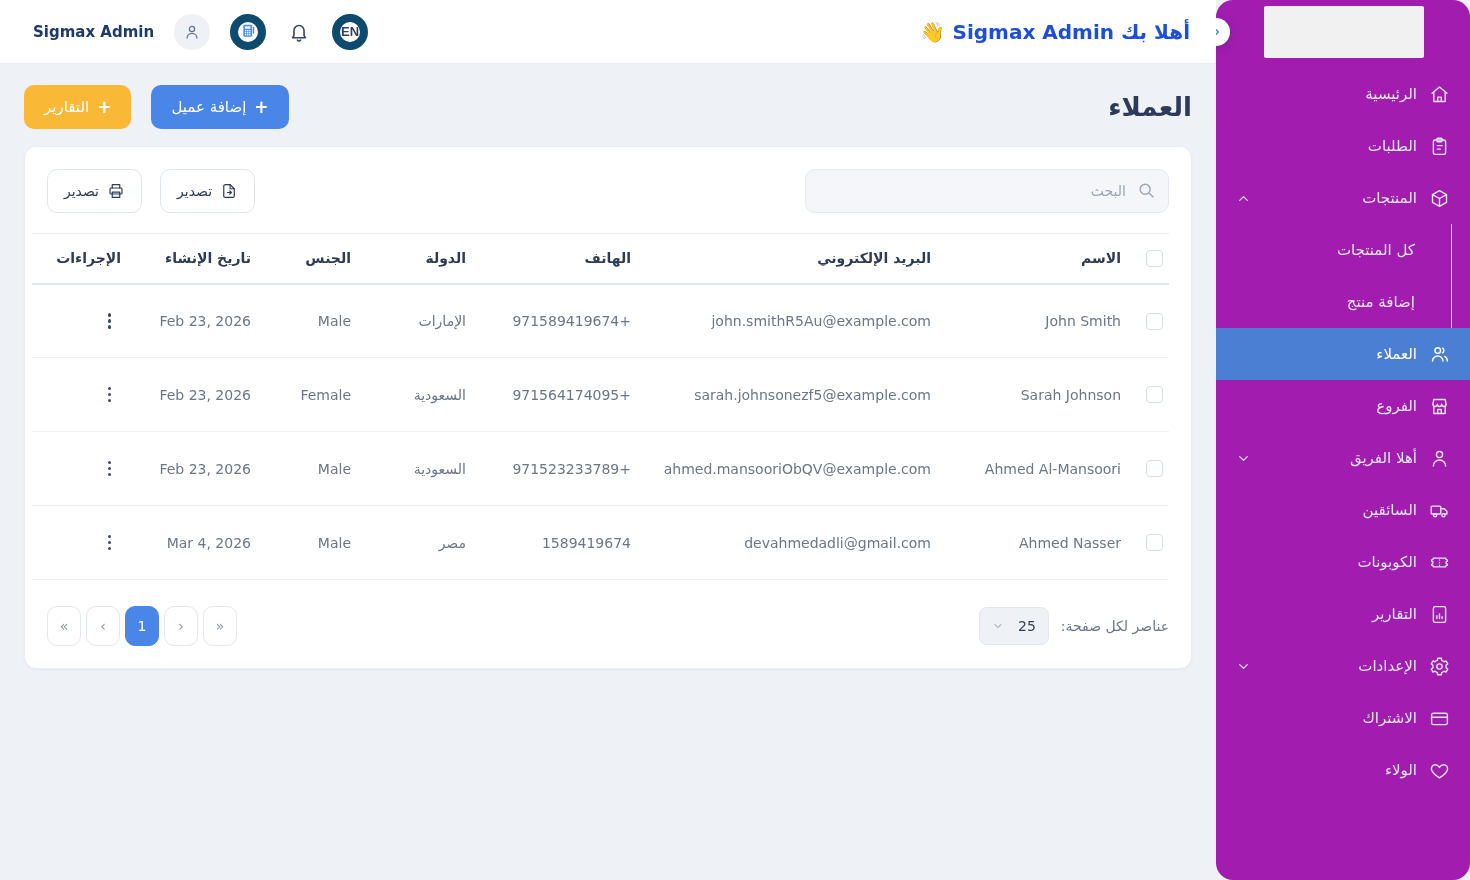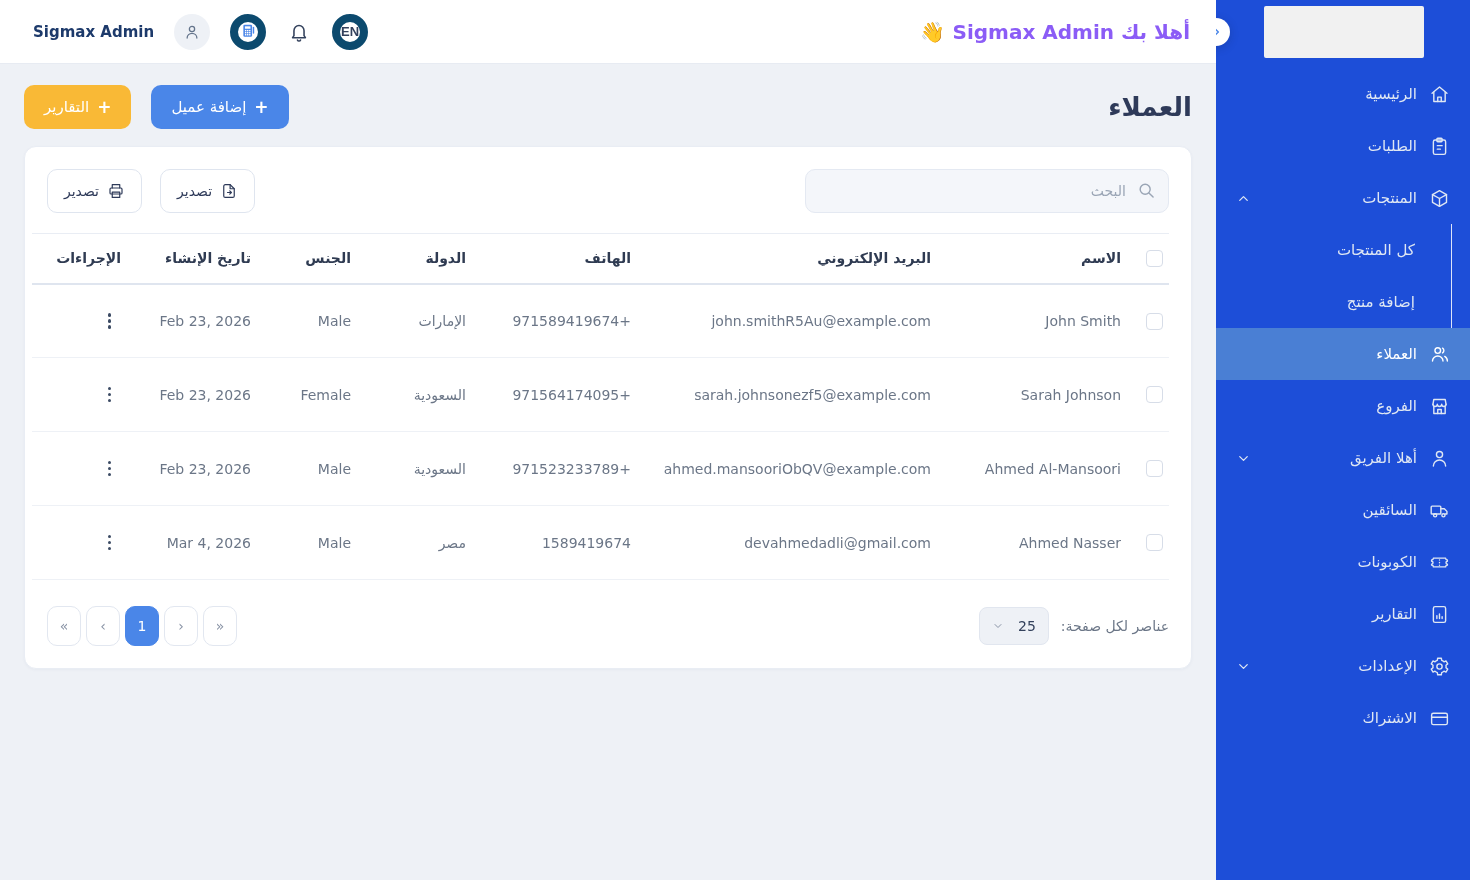--- a/index.html
+++ b/index.html
@@ -5,22 +5,22 @@
   * { margin:0; padding:0; box-sizing:border-box; }
   html,body { width:1470px; height:880px; overflow:hidden; }
   body {
     font-family:"DejaVu Sans","Liberation Sans",sans-serif;
     background:#eef1f6; color:#2e3a59; direction:rtl;
   }
   .layout { display:flex; width:1470px; height:880px; }
 
   
   .sidebar {
-    width:254px; flex:0 0 254px; background:#1d4ed8; color:#dfe7f3;
-    position:relative; display:flex; flex-direction:column; overflow:hidden;
+    width:254px; flex:0 0 254px; background:#a21caf; color:#dfe7f3;
+    position:relative; display:flex; flex-direction:column; overflow:hidden;border-radius:17px;
   }
   .sidebar-logo-wrap { padding:6px 46px 6px 48px; }
   .sidebar-logo {
     width:160px; height:52px; background:#f1f1f1; border-radius:2px;
   }
   .collapse-toggle {
     position:absolute; top:18px; left:-14px; width:28px; height:28px;
     background:#fff; border-radius:50%; border:none;
     box-shadow:0 2px 8px rgba(20,40,80,.25); color:#4a86e8;
     font-size:15px; line-height:26px; text-align:center; cursor:pointer; z-index:5;
@@ -40,21 +40,21 @@
   .nav-item.active .nav-ico svg { stroke:#fff; }
   .submenu { border-right:1px solid rgba(255,255,255,.85); margin-right:18px; }
   .submenu .nav-item { padding-right:36px; height:52px; }
 
   
   .main { flex:1; display:flex; flex-direction:column; min-width:0; }
   .topbar {
     height:64px; background:#fff; border-bottom:1px solid #e7ebf2;
     display:flex; align-items:center; padding:0 26px 0 33px; gap:20px;
   }
-  .welcome { font-size:20px; font-weight:bold; color:#8b5cf6; white-space:nowrap; }
+  .welcome { font-size:20px; font-weight:bold; color:#1d4ed8; white-space:nowrap; }
   .topbar-spacer { flex:1; }
   .circle-btn {
     width:36px; height:36px; border-radius:50%; background:#fff;
     border:8px solid #0c4a6e; display:flex; align-items:center; justify-content:center;
     cursor:pointer; font-size:13px; font-weight:bold; color:#33415c;
   }
   .bell-btn { border:none; background:transparent; width:26px; height:26px; cursor:pointer; display:flex; align-items:center; justify-content:center; }
   .bell-btn svg { width:22px; height:22px; stroke:#33415c; fill:none; stroke-width:1.7; stroke-linecap:round; stroke-linejoin:round; }
   .avatar {
     width:36px; height:36px; border-radius:50%; background:#eef1f6;
@@ -309,20 +309,28 @@
       <div class="nav-item">
         <span class="nav-ico">
           <svg viewBox="0 0 24 24">
               <rect x="3" y="6" width="18" height="13" rx="2"></rect>
               <line x1="3" y1="10.5" x2="21" y2="10.5"></line>
             </svg>
         </span>
         <span>الاشتراك</span>
       </div>
 
+      <div class="nav-item">
+        <span class="nav-ico">
+          <svg viewBox="0 0 24 24">
+              <path d="M12 20.5 S4.5 16 3 11.5 C1.9 8.4 4.2 5.5 7.2 5.5 c2 0 3.4 1 4.8 3 1.4-2 2.8-3 4.8-3 3 0 5.3 2.9 4.2 6 C19.5 16 12 20.5 12 20.5 Z"></path>
+            </svg>
+        </span>
+        <span>الولاء</span>
+      </div>
 
     </nav>
   </aside>
 
   <div class="main">
 
     <header class="topbar">
       <div class="welcome">أهلا بك Sigmax Admin 👋</div>
       <div class="topbar-spacer"></div>
       <button class="circle-btn">EN</button>

